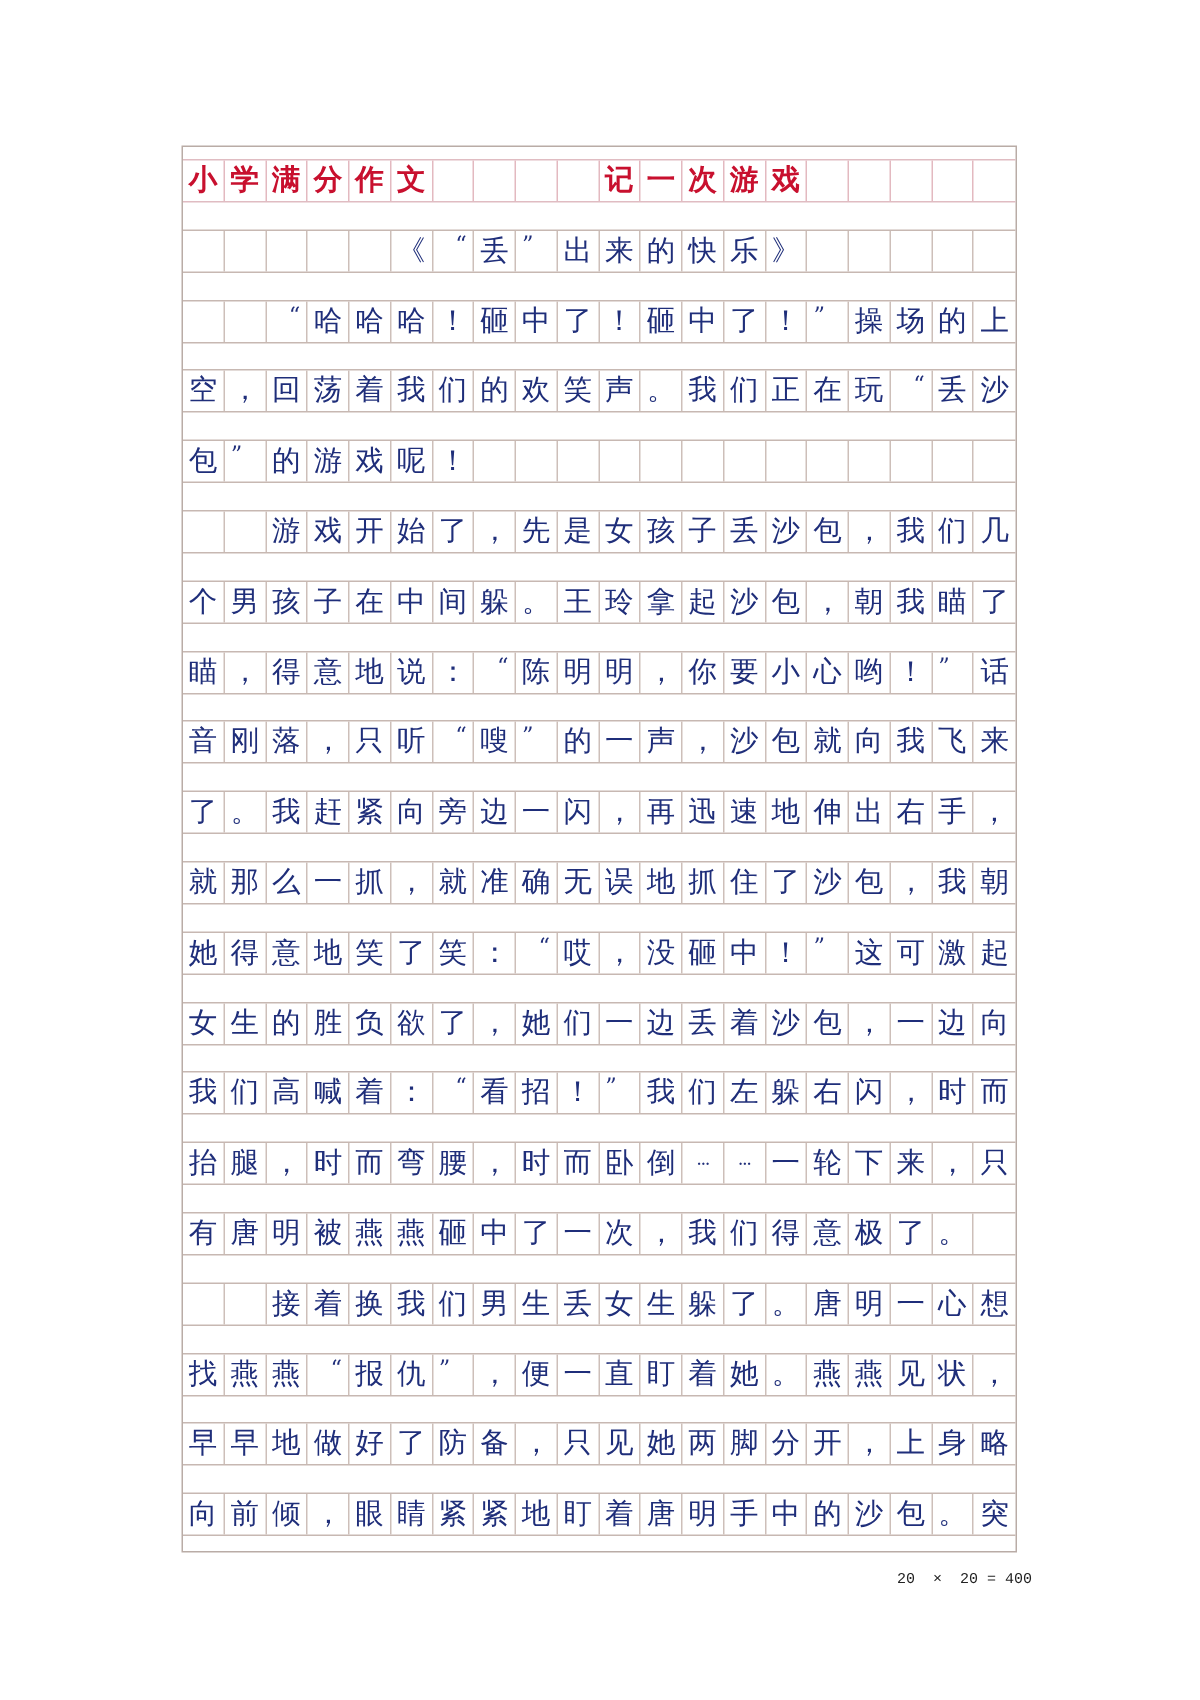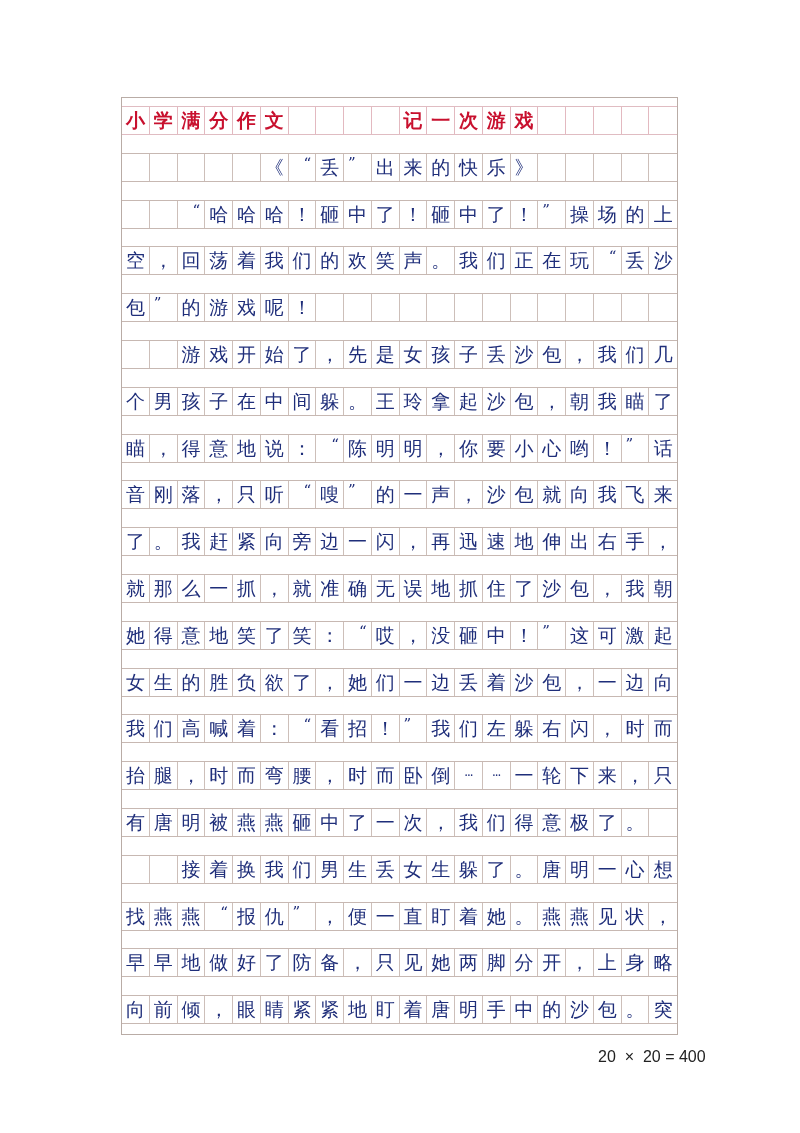--- a/index.html
+++ b/index.html
@@ -78,22 +78,22 @@
       font-size: 15px;
     }
     .cell.ellipsis {
       font-size: 12px;
       letter-spacing: -1px;
     }
     .counter {
       position: absolute;
       left: 598px;
       top: 1048px;
-      font-family: Liberation Sans, sans-serif;
-      font-size: 16px;
+      font-family: Liberation Mono, monospace;
+      font-size: 10px;
       color: #222;
       white-space: pre;
     }
   </style>
 </head>
 <body>
 
 <div class="sheet" id="sheet">
     <div class="grid-row header" style="top: 8px;">
       <div class="cell">小</div>

